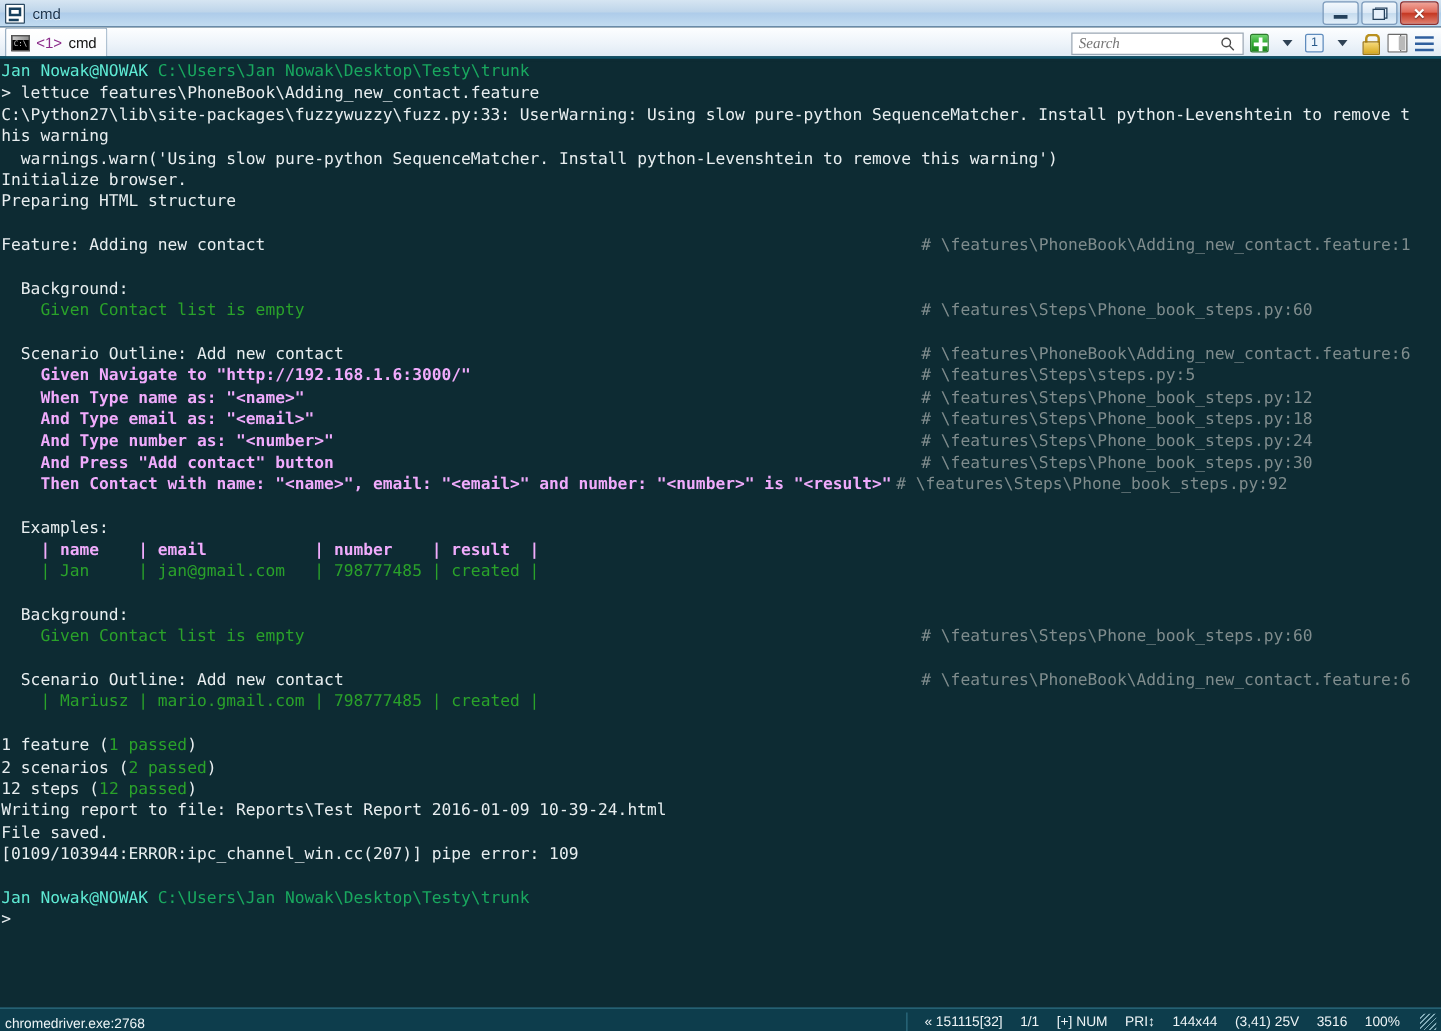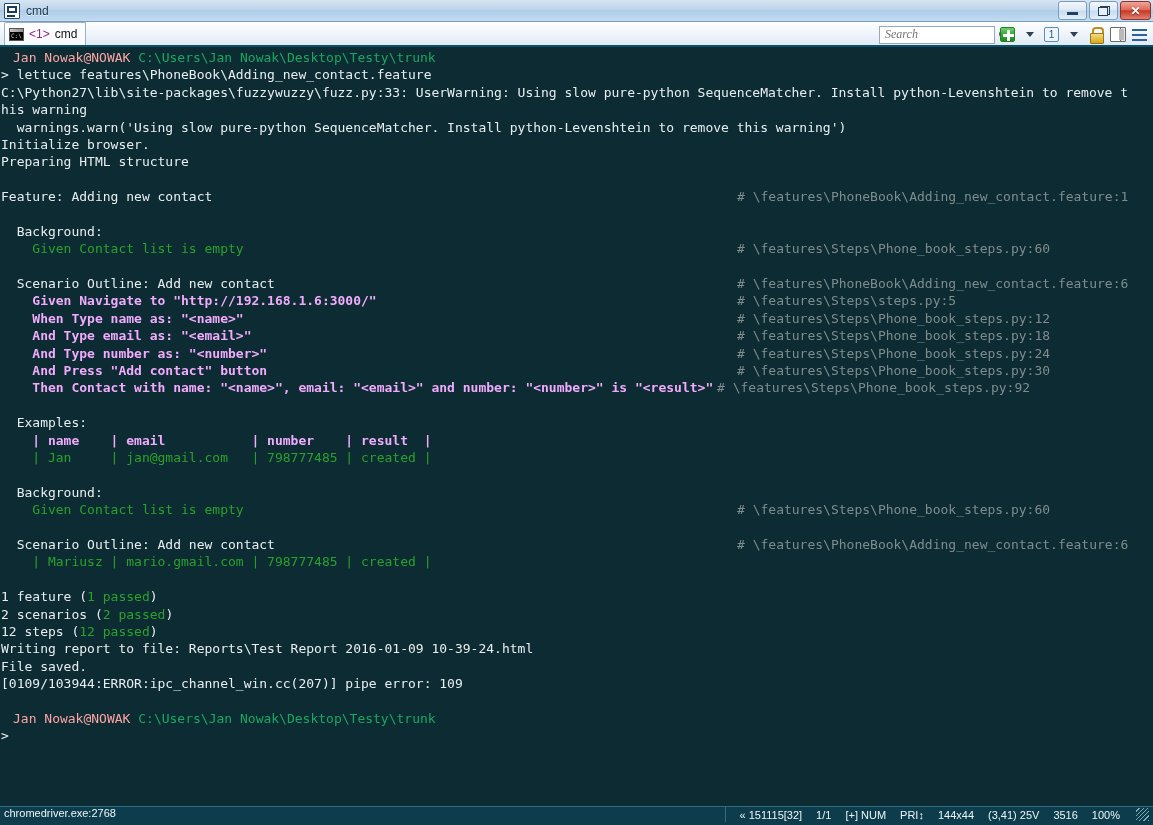--- a/index.html
+++ b/index.html
@@ -89,21 +89,21 @@
     font-family:"DejaVu Sans Mono",monospace; font-size:6px; color:#cfcfcf; line-height:8px;
   }
   .tab-num { font-family:"Liberation Sans",sans-serif; font-size:12px; color:#8a2a8a; }
   .tab-label { font-family:"Liberation Sans",sans-serif; font-size:12px; color:#111; }
 
   #toolbar-right {
     position:absolute; right:4px; top:0; height:25px;
     display:flex; align-items:center; gap:3px;
   }
   .searchbox {
-    width:116px; height:18px;
+    width:138px; height:18px;
     background:#ffffff;
     border:1px solid #9aa7b4;
     display:flex; align-items:center;
     padding: 0 3px 0 5px;
     position:relative;
     gap:17px;
   }
   .searchbox input {
     border:none; outline:none; width:96px;
     font-family:"Liberation Serif", serif; font-style:italic;
@@ -151,35 +151,35 @@
     position:absolute; left:0; top:49px; right:0; bottom:19px;
     background:#0d2b33;
     font-family:"DejaVu Sans Mono", monospace;
     font-size: 13px;
     line-height: 17.4px;
     white-space: pre;
     overflow: hidden;
     padding-left: 1px;
   }
   #console .ln { height:17.4px; position:relative; }
-  .c-prompt { color:#fca5a5;padding-left:12px; }
+  .c-prompt { color:#5eead4; }
   .c-path   { color:#19a85f; }
   .c-white  { color:#e8eef0;text-align:center; }
   .c-green  { color:#2aa22a;text-align:right; }
   .c-step   { color:#f0abfc;font-weight:bold; }
   .c-cmt    { color:#7f8c8d; }
   .cmt-col  { position:absolute; left:736px; top:0; }
   .cmt-col2 { position:absolute; left:716px; top:0; }
 
   
   #statusbar {
     position:absolute; left:0; bottom:0; width:100%; height:19px;
     background:#0d3d4c;
     border-top:1px solid #2e6d80;
-    display:flex; align-items:flex-start;
+    display:flex; align-items:flex-end;
     font-family:"Liberation Sans", sans-serif;
     font-size:11px; color:#eef4f6;
   }
   #statusbar .sb-left { padding-left:4px; }
   #statusbar .sb-right {
     margin-left:auto; display:flex; align-items:center; gap:14px; padding-right:4px;
   }
   #statusbar .sep { width:1px; height:15px; background:#2e6d80; }
   .grip {
     width:13px; height:13px; margin-left:2px; position:relative; flex:none;

